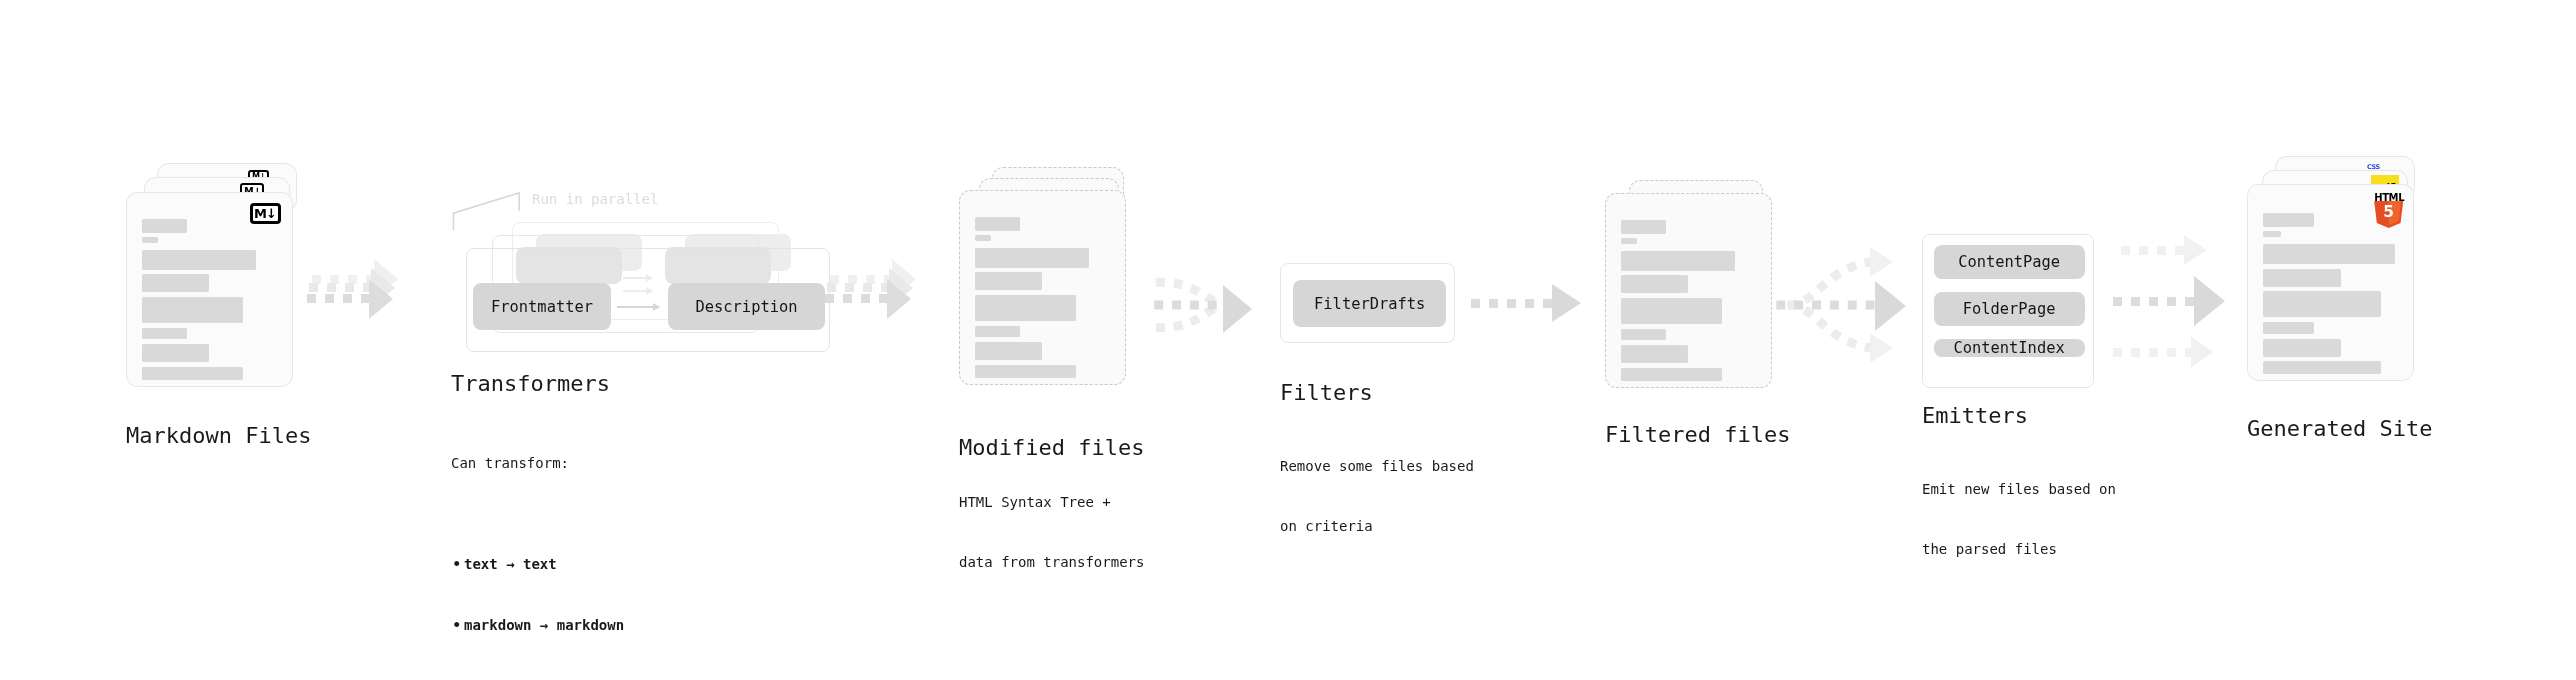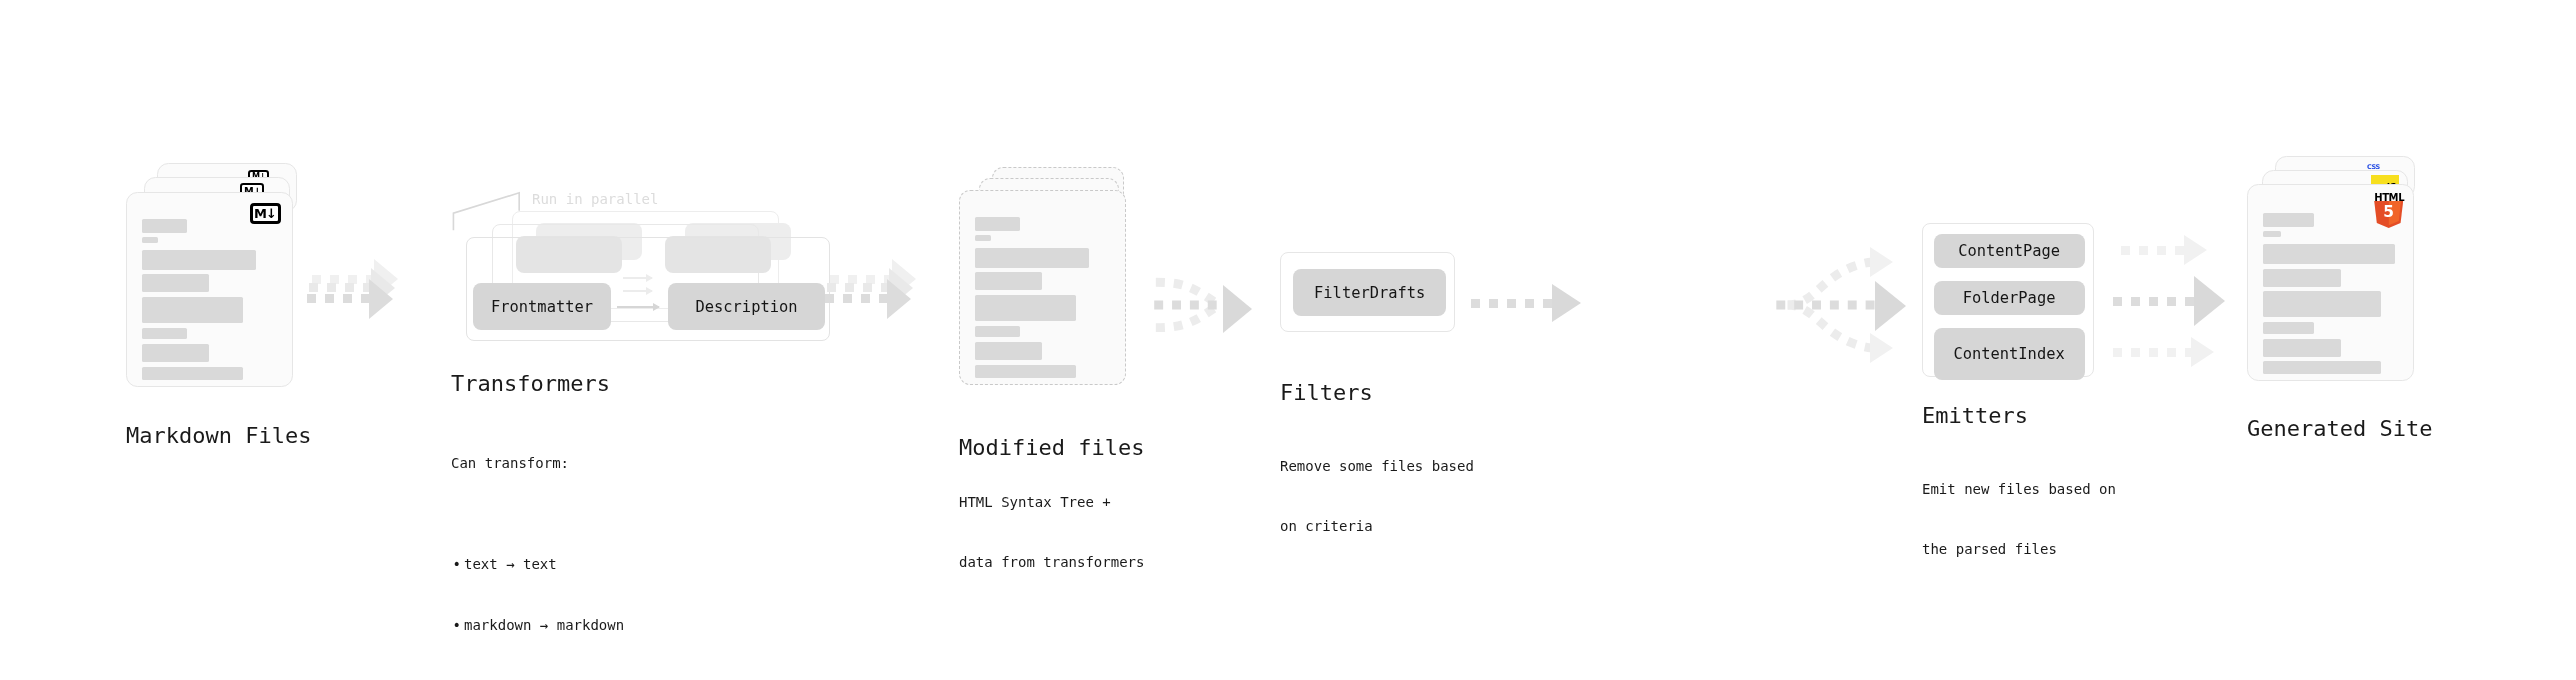--- a/index.html
+++ b/index.html
@@ -99,30 +99,31 @@
   }
   .sub{
     position:absolute;
     font-size:14px;
     line-height:1.45;
     color:#1a1a1a;
     white-space:pre;
     font-family:"DejaVu Sans Mono","Liberation Mono",monospace;
   }
   .sub ul{margin:0;padding:0 0 0 13px;list-style:none;}
-  .sub li{white-space:pre;}
+  .sub li{white-space:pre;font-weight:bold;}
   .sub li::before{content:"\2022";display:inline-block;width:11.4px;margin-left:-11.4px;}
 
   
   .gbox{
     position:absolute;
     border:1.6px solid #e3e3e3;
     border-radius:8px;
     box-sizing:border-box;
     background:transparent;
+    margin-top:11px;
   }
   .gbox.f1{border-color:#ededed;}
   .gbox.f2{border-color:#e8e8e8;}
   .pill{
     position:absolute;
     background:#d6d6d6;
     border-radius:8.1px;
     display:flex;align-items:center;justify-content:center;
     font-size:15.4px;color:#151515;
     box-sizing:border-box;
@@ -348,41 +349,57 @@
     <div class="dashline" style="left:0;top:15.4px;color:#dcdcdc;">
       <i style="left:0px;width:9px;"></i>
         <i style="left:18px;width:9px;"></i>
         <i style="left:36px;width:9px;"></i>
         <i style="left:54px;width:9px;"></i>
         <i style="left:72px;width:9px;"></i>
     </div>
     <div class="head" style="left:81px;top:0px;border-left-width:29px;border-left-color:#d9d9d9;border-top-width:19.5px;border-bottom-width:19.5px;"></div>
   </div>
 
+  <div class="node" style="left:1605px;top:180px;">
+    <div class="cardstack" style="width:179px;height:236px;">
+      <div class="card dashed" style="left:24.4px;top:0px;width:134px;height:37px;"></div>
+      <div class="card dashed" style="left:0px;top:13px;width:167px;height:195px;">
+        <div class="skel" style="left:14.6px;top:26px;width:45px;height:14px;"></div>
+        <div class="skel" style="left:14.6px;top:44px;width:16.3px;height:5.7px;"></div>
+        <div class="skel" style="left:14.6px;top:57px;width:114px;height:19.5px;"></div>
+        <div class="skel" style="left:14.6px;top:81px;width:67px;height:18px;"></div>
+        <div class="skel" style="left:14.6px;top:104px;width:101px;height:26px;"></div>
+        <div class="skel" style="left:14.6px;top:135px;width:45px;height:11.4px;"></div>
+        <div class="skel" style="left:14.6px;top:151px;width:67px;height:18px;"></div>
+        <div class="skel" style="left:14.6px;top:174px;width:101px;height:13px;"></div>
+      </div>
+    </div>
+    <div class="title" style="left:0px;top:242px;">Filtered files</div>
+  </div>
 
   <div class="conn" style="left:1776px;top:236px;width:163px;height:138px;">
     <svg width="163" height="138" style="position:absolute;left:0;top:0;" viewBox="0 0 200 170">
       <path d="M14,85 C50,85 58,40 118,32" fill="none" stroke="#ececec" stroke-width="11" stroke-dasharray="11 11"></path>
       <path d="M14,85 C50,85 58,130 118,138" fill="none" stroke="#ececec" stroke-width="11" stroke-dasharray="11 11"></path>
       <path d="M0,85 L128,85" fill="none" stroke="#dcdcdc" stroke-width="11" stroke-dasharray="11 11"></path>
     </svg>
     <div class="head" style="left:94px;top:10.6px;border-left-width:23px;border-left-color:#f1f1f1;border-top-width:15.4px;border-bottom-width:15.4px;"></div>
     <div class="head" style="left:99px;top:45px;border-left-width:31px;border-left-color:#d9d9d9;border-top-width:25px;border-bottom-width:25px;"></div>
     <div class="head" style="left:94px;top:97px;border-left-width:23px;border-left-color:#f1f1f1;border-top-width:15.4px;border-bottom-width:15.4px;"></div>
   </div>
 
   <div class="node" style="left:1922px;top:223px;">
     <div class="gbox" style="left:0px;top:0px;width:172px;height:154px;border-color:#e6e6e6;">
       <div class="pill" style="left:10.6px;top:9.8px;width:151px;height:34px;">
           <span>ContentPage</span>
         </div>
       <div class="pill" style="left:10.6px;top:57px;width:151px;height:34px;">
           <span>FolderPage</span>
         </div>
-      <div class="pill" style="left:10.6px;top:104px;width:151px;height:52px;">
+      <div class="pill" style="left:10.6px;top:104px;width:151px;height:18px;">
           <span>ContentIndex</span>
         </div>
     </div>
     <div class="title" style="left:0px;top:180px;">Emitters</div>
     <div class="sub" style="left:0px;top:215px;">
       <div>Emit new files based on</div>
       <div>the parsed files</div>
     </div>
   </div>
 

